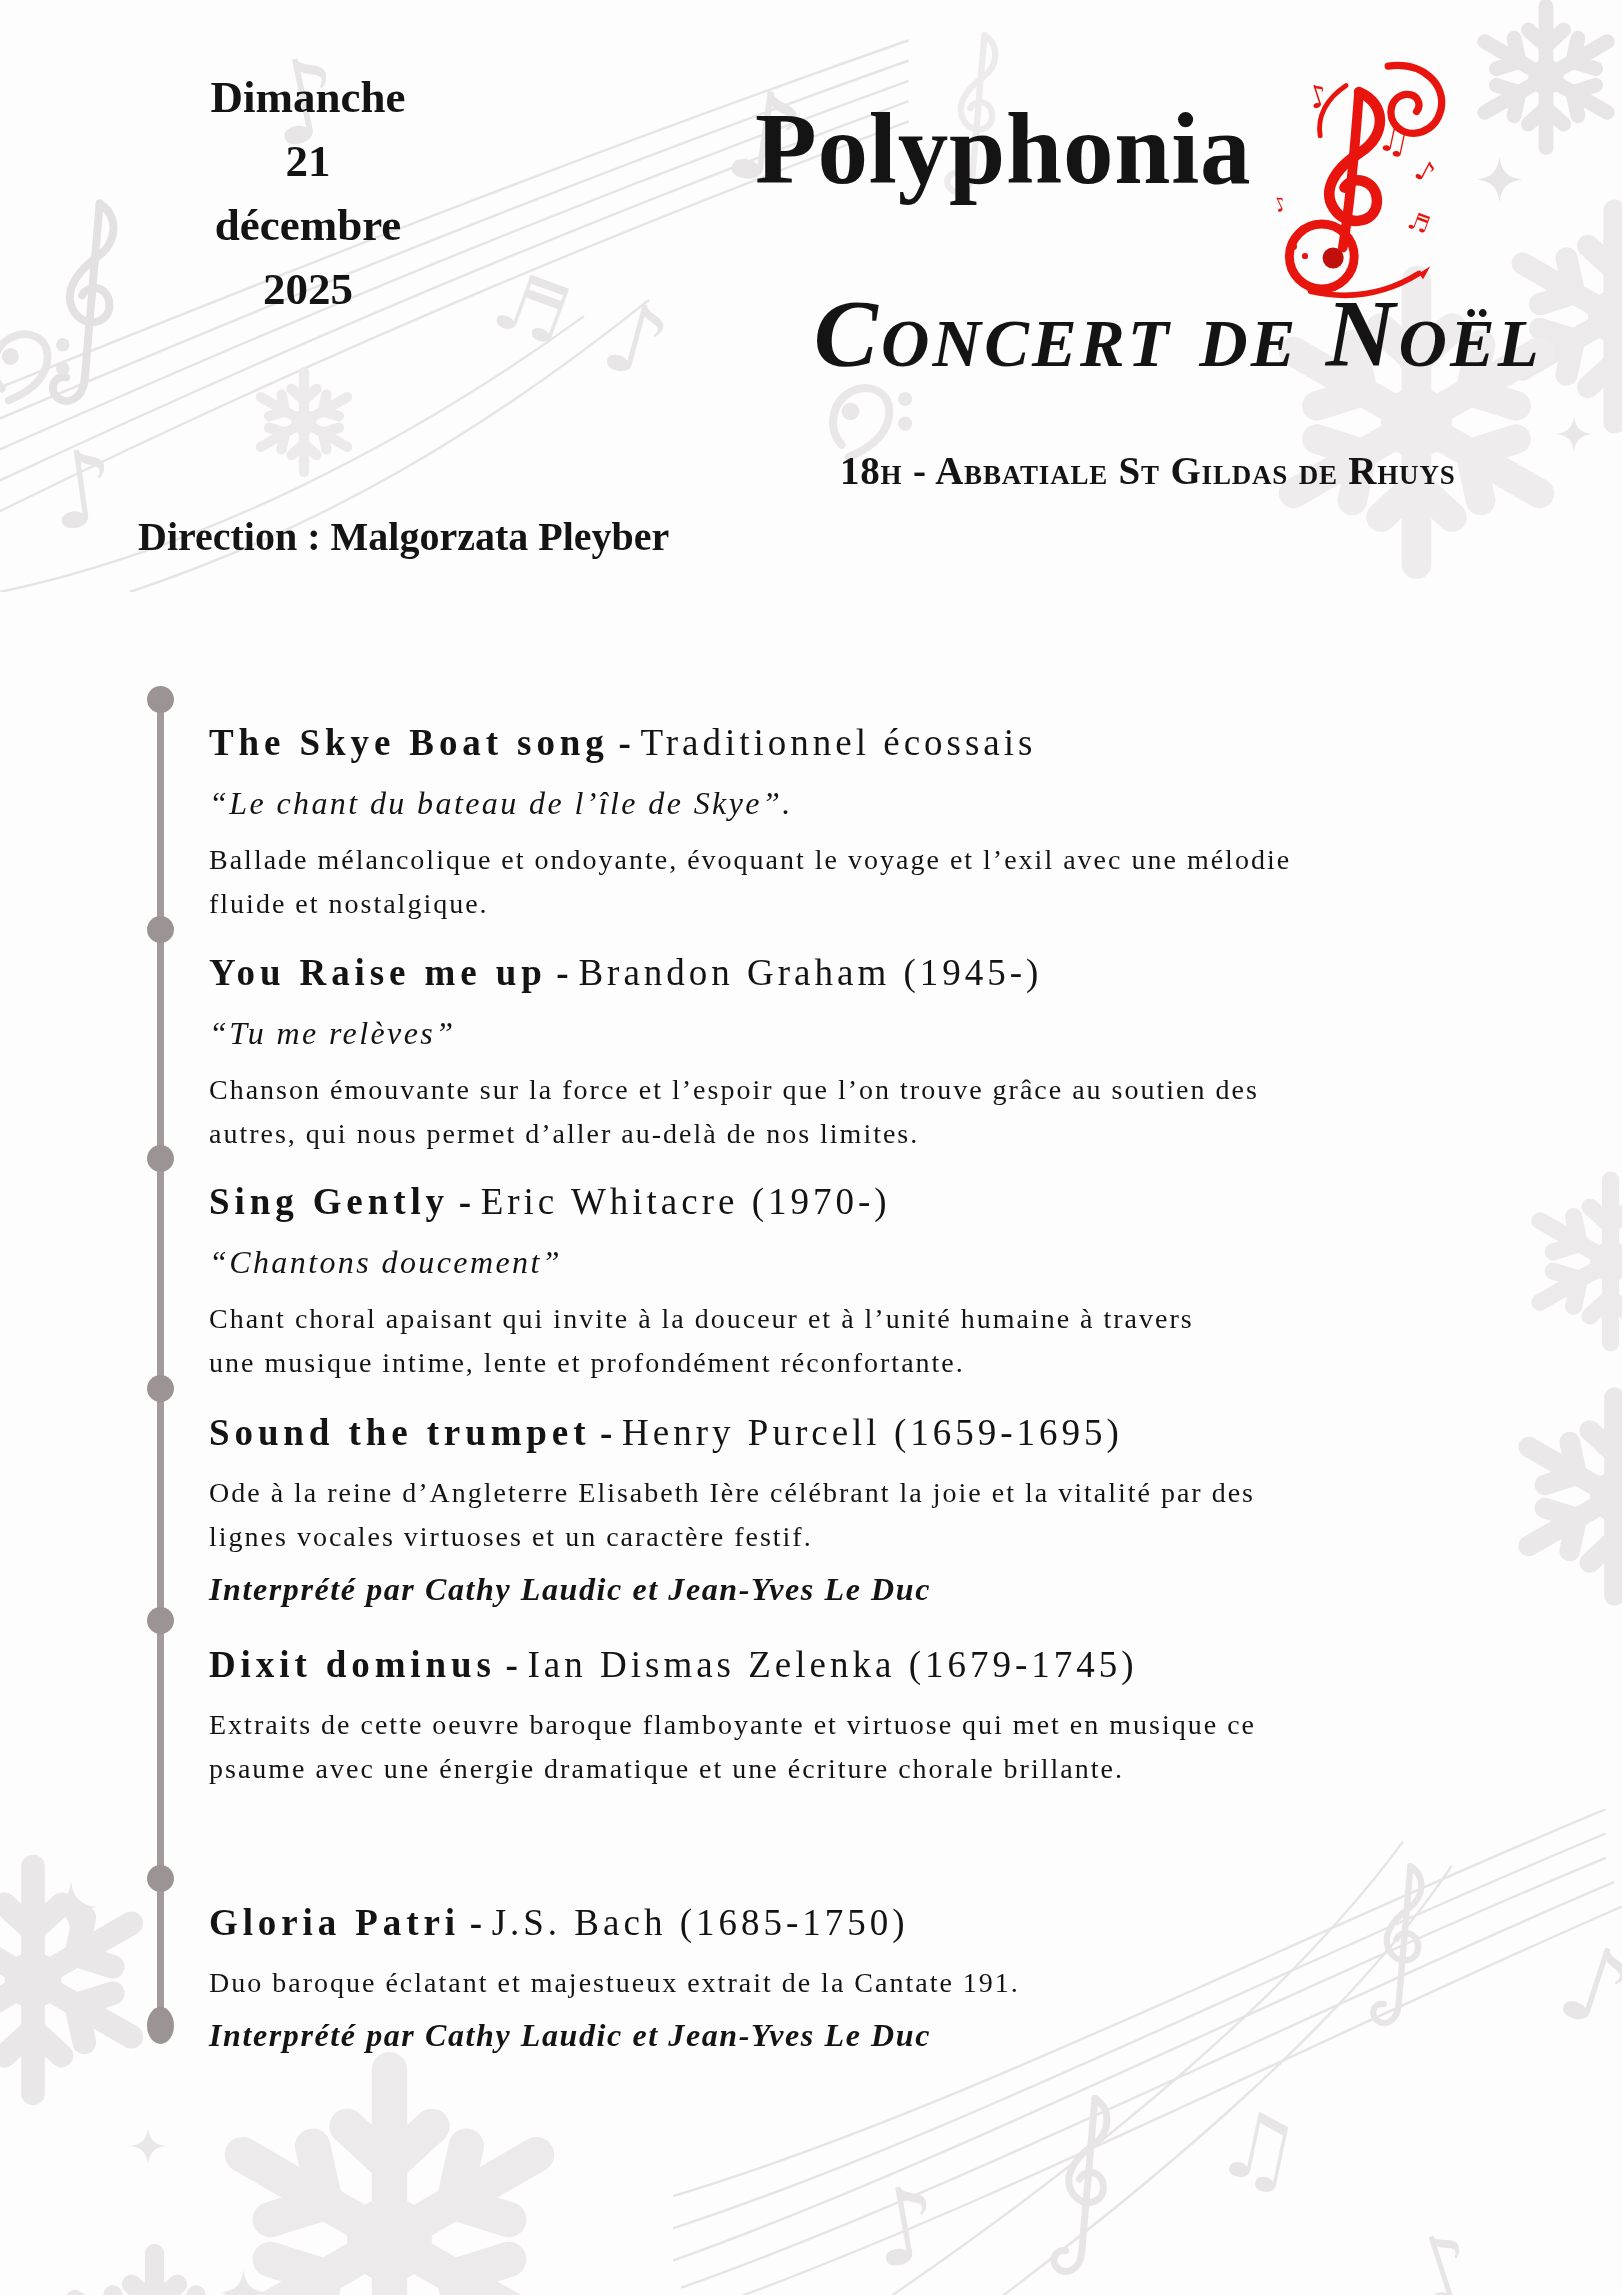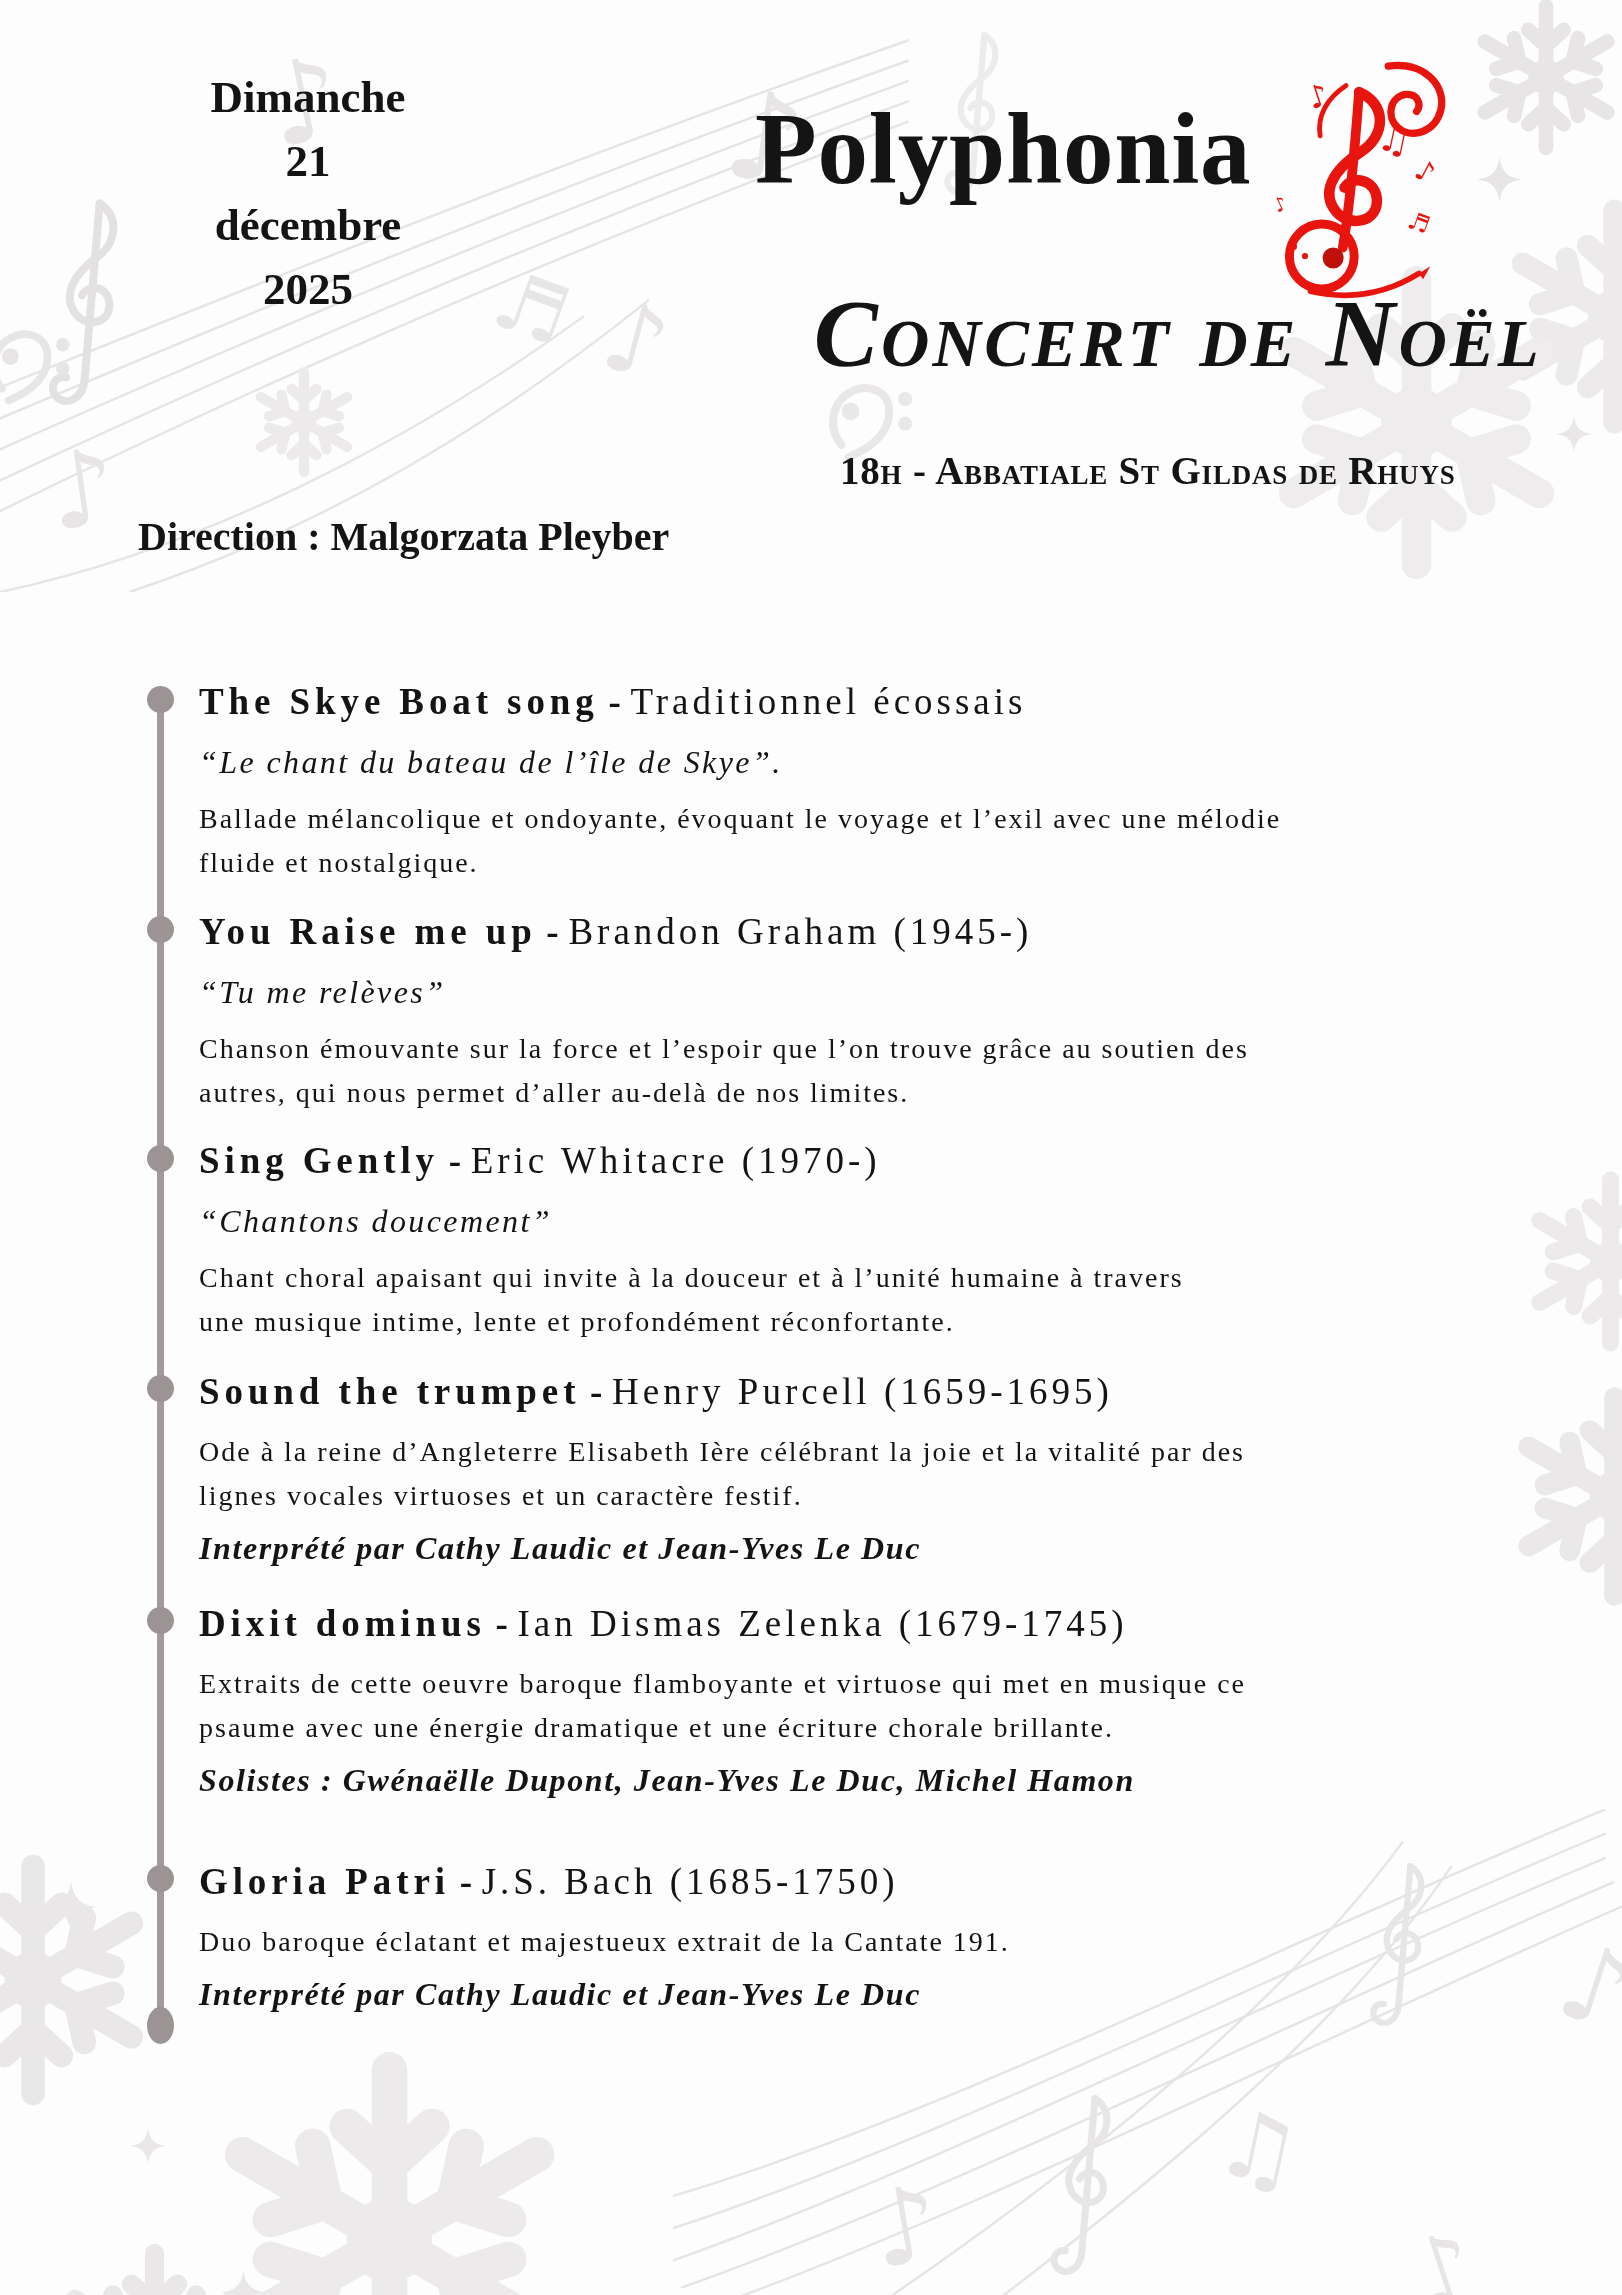--- a/index.html
+++ b/index.html
@@ -19,21 +19,21 @@
               font-variant:small-caps;letter-spacing:3.2px;}
   .venue{position:absolute;z-index:2;left:840px;top:448px;width:665px;
          font-variant:small-caps;font-weight:700;font-size:39px;letter-spacing:0.8px;}
   .credits{position:absolute;z-index:2;left:138px;top:497px;width:568px;text-align:left;
            font-weight:700;font-size:40px;line-height:80px;}
   
   .tl-line{position:absolute;z-index:1;left:157px;top:699px;width:7.3px;height:1327px;background:#a39b9b;}
   .tl-dot{position:absolute;z-index:1;left:147px;width:27px;height:27px;border-radius:50%;background:#9c9494;}
   .tl-dot.end{height:37px;border-radius:50%;}
   
-  .item{position:absolute;z-index:2;left:199px;width:1298px;}
+  .item{position:absolute;z-index:2;left:209px;width:1298px;margin-top:41px;}
   .item-title{margin:0;font-size:37px;line-height:1.2;font-weight:700;letter-spacing:4.9px;}
   .item-title .sep{font-weight:700;letter-spacing:0;padding:0 9.7px;}
   .item-title .composer{font-weight:400;letter-spacing:4px;}
   .subtitle{margin-top:19.5px;font-style:italic;font-size:32px;letter-spacing:2.4px;}
   .desc{margin-top:16px;font-size:28px;letter-spacing:2px;line-height:44px;white-space:pre-line;}
   .performers{margin-top:11.4px;font-weight:700;font-style:italic;font-size:32px;letter-spacing:1.6px;}
 </style>
 </head>
 <body>
 
@@ -259,21 +259,20 @@
 lignes vocales virtuoses et un caractère festif.</div>
     <div class="performers">Interprété par Cathy Laudic et Jean-Yves Le Duc</div>
   </div>
 
   <div class="item" style="top:1602px">
     <h3 class="item-title">
       <span>Dixit dominus</span><span class="sep">-</span><span class="composer">Ian Dismas Zelenka (1679-1745)</span>
     </h3>
     <div class="desc">Extraits de cette oeuvre baroque flamboyante et virtuose qui met en musique ce
 psaume avec une énergie dramatique et une écriture chorale brillante.</div>
-    <div class="performers">Solistes : Gwénaëlle Dupont, Jean-Yves Le Duc, Michel Hamon</div>
   </div>
 
   <div class="item" style="top:1860px">
     <h3 class="item-title">
       <span>Gloria Patri</span><span class="sep">-</span><span class="composer">J.S. Bach (1685-1750)</span>
     </h3>
     <div class="desc">Duo baroque éclatant et majestueux extrait de la Cantate 191.</div>
     <div class="performers">Interprété par Cathy Laudic et Jean-Yves Le Duc</div>
   </div>
 

